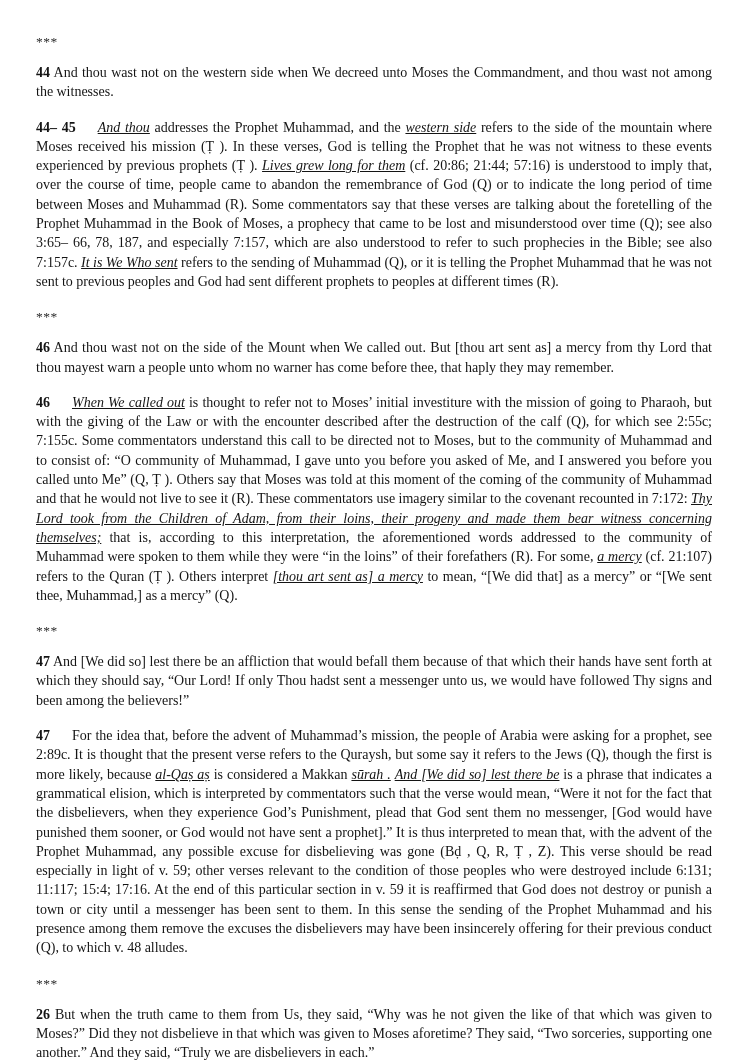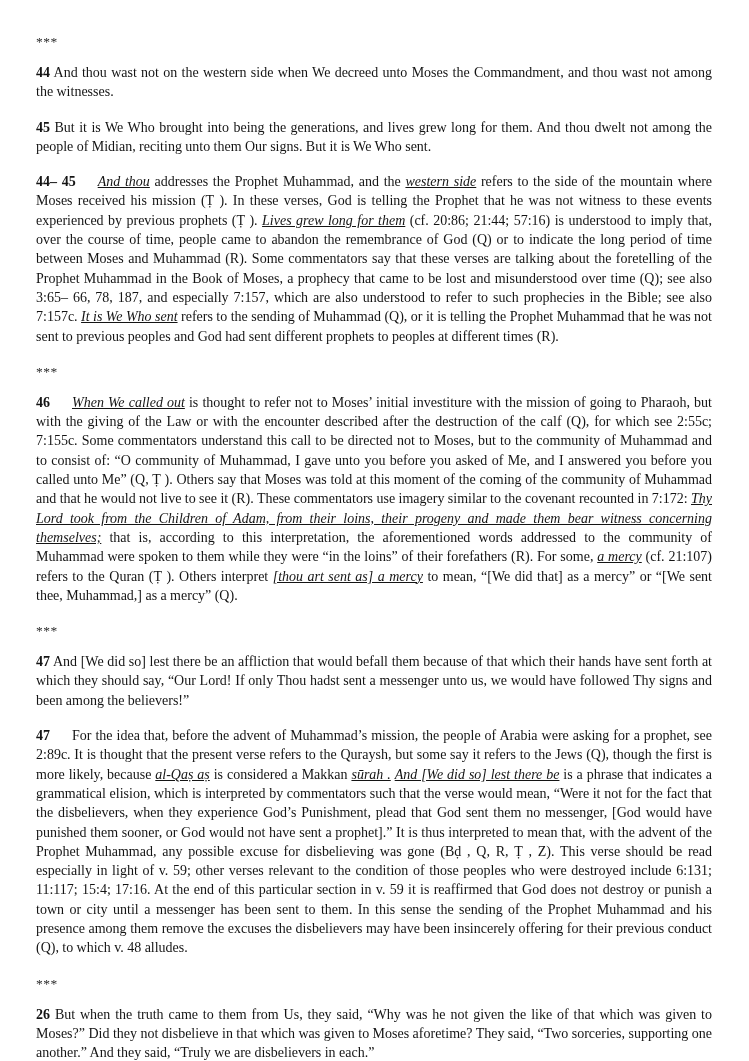--- a/index.html
+++ b/index.html
@@ -57,26 +57,26 @@
 </style>
 </head>
 <body>
 
 <div class="page">
 
   <div class="separator">***</div>
 
   <p class="verse"><span class="vnum">44</span> <span>And thou wast not on the western side when We decreed unto Moses the Commandment, and thou wast not among the witnesses.</span></p>
 
-  <p class="verse"><span class="vnum">45</span> <span>But it is We Who brought into being the generations, and lives grew long for them. And thou dwelt not among the people of Midian, reciting unto them Our signs. But it is We Who sent.</span></p>
 
   <p class="commentary"><span class="cnum">44– 45</span><span class="gap"></span><span class="runs"><span class="it">And thou</span><span> addresses the Prophet Muhammad, and the </span><span class="it">western side</span><span> refers to the side of the mountain where Moses received his mission (Ṭ ). In these verses, God is telling the Prophet that he was not witness to these events experienced by previous prophets (Ṭ ). </span><span class="it">Lives grew long for them</span><span> (cf. 20:86; 21:44; 57:16) is understood to imply that, over the course of time, people came to abandon the remembrance of God (Q) or to indicate the long period of time between Moses and Muhammad (R). Some commentators say that these verses are talking about the foretelling of the Prophet Muhammad in the Book of Moses, a prophecy that came to be lost and misunderstood over time (Q); see also 3:65– 66, 78, 187, and especially 7:157, which are also understood to refer to such prophecies in the Bible; see also 7:157c. </span><span class="it">It is We Who sent</span><span> refers to the sending of Muhammad (Q), or it is telling the Prophet Muhammad that he was not sent to previous peoples and God had sent different prophets to peoples at different times (R).</span></span></p>
 
   <div class="separator sep-gap-top">***</div>
 
+  <p class="verse"><span class="vnum">46</span> <span>And thou wast not on the side of the Mount when We called out. But [thou art sent as] a mercy from thy Lord that thou mayest warn a people unto whom no warner has come before thee, that haply they may remember.</span></p>
 
   <p class="commentary"><span class="cnum">46</span><span class="gap"></span><span class="runs"><span class="it">When We called out</span><span> is thought to refer not to Moses’ initial investiture with the mission of going to Pharaoh, but with the giving of the Law or with the encounter described after the destruction of the calf (Q), for which see 2:55c; 7:155c. Some commentators understand this call to be directed not to Moses, but to the community of Muhammad and to consist of: “O community of Muhammad, I gave unto you before you asked of Me, and I answered you before you called unto Me” (Q, Ṭ ). Others say that Moses was told at this moment of the coming of the community of Muhammad and that he would not live to see it (R). These commentators use imagery similar to the covenant recounted in 7:172: </span><span class="it">Thy Lord took from the Children of Adam, from their loins, their progeny and made them bear witness concerning themselves;</span><span> that is, according to this interpretation, the aforementioned words addressed to the community of Muhammad were spoken to them while they were “in the loins” of their forefathers (R). For some, </span><span class="it">a mercy</span><span> (cf. 21:107) refers to the Quran (Ṭ ). Others interpret </span><span class="it">[thou art sent as] a mercy</span><span> to mean, “[We did that] as a mercy” or “[We sent thee, Muhammad,] as a mercy” (Q).</span></span></p>
 
   <div class="separator sep-gap-top">***</div>
 
   <p class="verse"><span class="vnum">47</span> <span>And [We did so] lest there be an affliction that would befall them because of that which their hands have sent forth at which they should say, “Our Lord! If only Thou hadst sent a messenger unto us, we would have followed Thy signs and been among the believers!”</span></p>
 
   <p class="commentary"><span class="cnum">47</span><span class="gap"></span><span class="runs"><span>For the idea that, before the advent of Muhammad’s mission, the people of Arabia were asking for a prophet, see 2:89c. It is thought that the present verse refers to the Quraysh, but some say it refers to the Jews (Q), though the first is more likely, because </span><span class="it">al-Qaṣ aṣ</span><span> is considered a Makkan </span><span class="it">sūrah .</span><span> </span><span class="it">And [We did so] lest there be</span><span> is a phrase that indicates a grammatical elision, which is interpreted by commentators such that the verse would mean, “Were it not for the fact that the disbelievers, when they experience God’s Punishment, plead that God sent them no messenger, [God would have punished them sooner, or God would not have sent a prophet].” It is thus interpreted to mean that, with the advent of the Prophet Muhammad, any possible excuse for disbelieving was gone (Bḍ , Q, R, Ṭ , Z). This verse should be read especially in light of v. 59; other verses relevant to the condition of those peoples who were destroyed include 6:131; 11:117; 15:4; 17:16. At the end of this particular section in v. 59 it is reaffirmed that God does not destroy or punish a town or city until a messenger has been sent to them. In this sense the sending of the Prophet Muhammad and his presence among them remove the excuses the disbelievers may have been insincerely offering for their previous conduct (Q), to which v. 48 alludes.</span></span></p>
 
   <div class="separator sep-gap-top">***</div>

